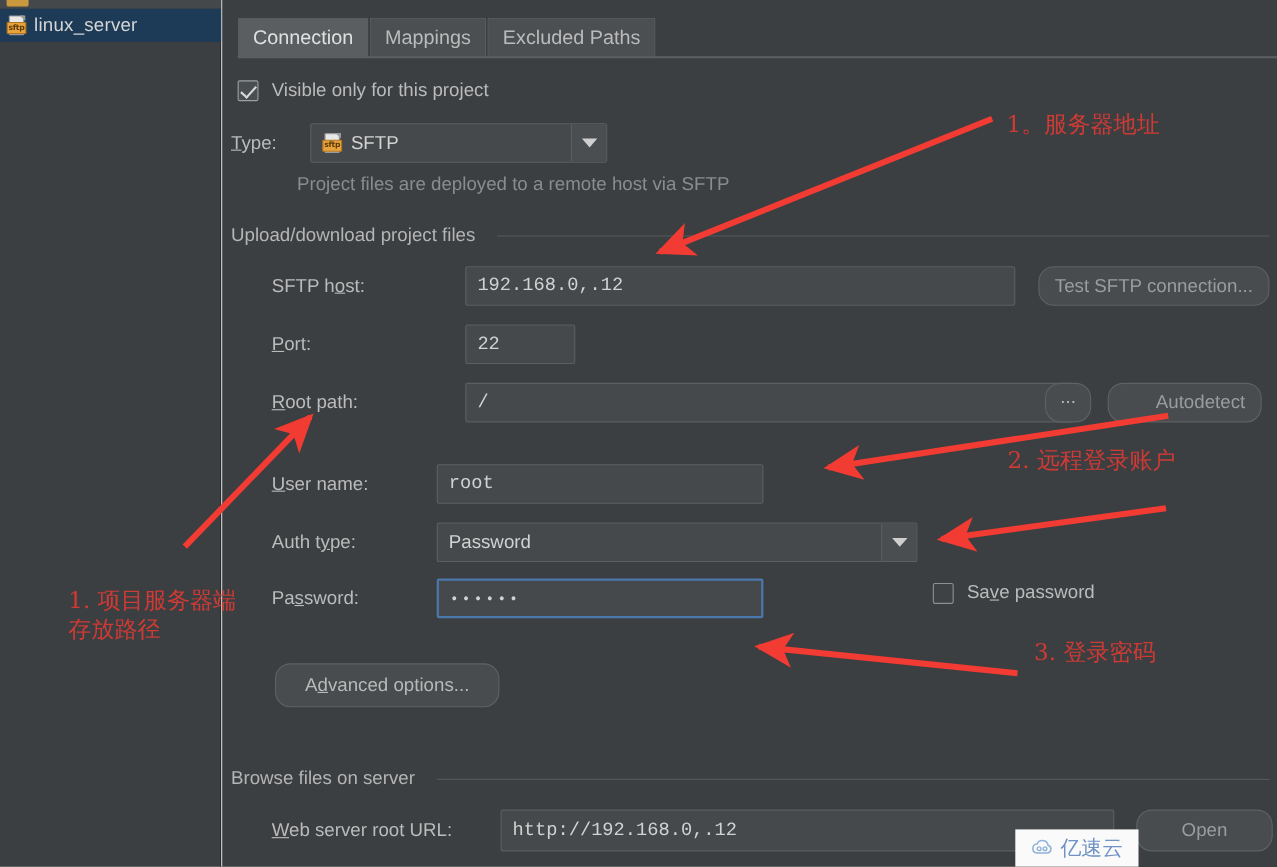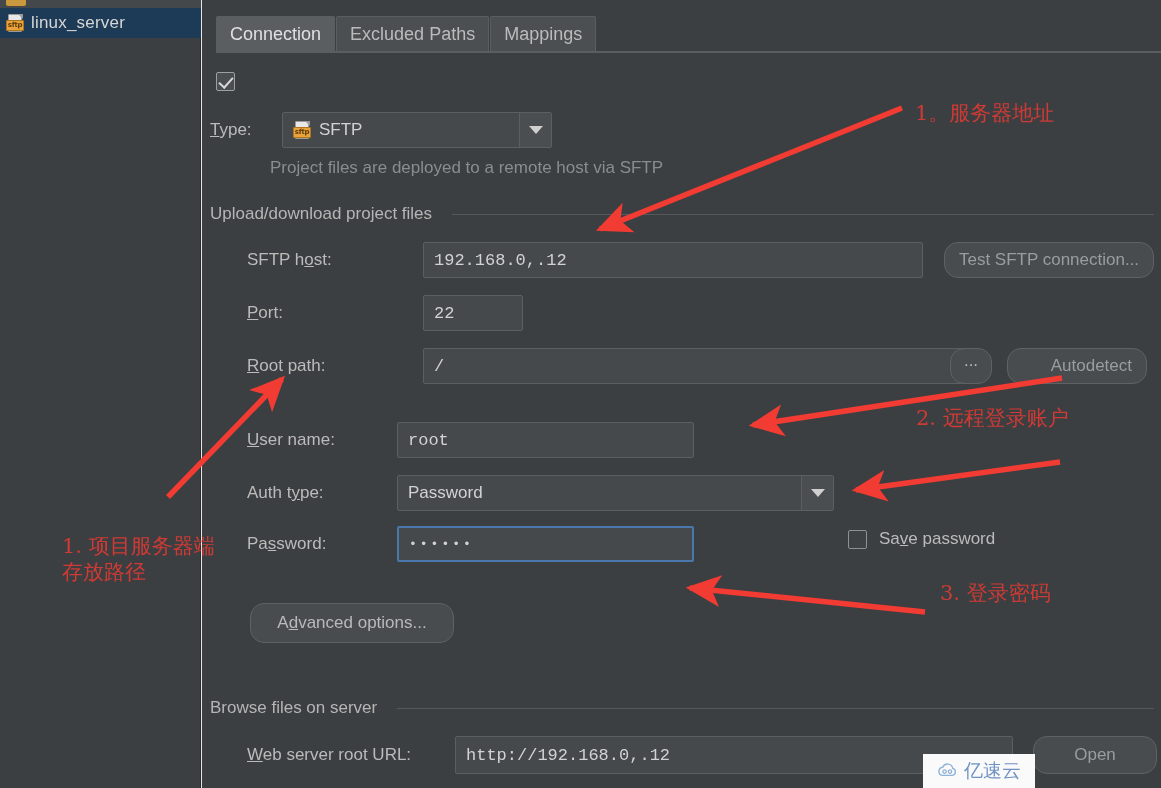--- a/index.html
+++ b/index.html
@@ -280,32 +280,33 @@
     </div>
   </div>
 
   <div class="panel">
 
     <div class="tabbar">
       <div class="tab active">
         <span>Connection</span>
       </div>
       <div class="tab">
+        <span>Mappings</span>
+      </div>
+      <div class="tab">
         <span>Excluded Paths</span>
-      </div>
-      <div class="tab">
-        <span>Mappings</span>
       </div>
     </div>
     <div class="tab-underline"></div>
 
     <div class="content">
 
       <div class="row" style="left:14px; top:16px; gap:12px;">
         <span class="cbox checked"></span>
+        <span class="lbl">Visible only for this project</span>
       </div>
 
       <div class="row" style="left:8px; top:56px;">
         <span class="lbl" style="width:72px;"><u>T</u>ype:</span>
         <span class="combo" style="width:270px;">
           <span class="val">
             <span class="sftp-icon">
               <span class="sheet"></span>
                 <span class="fold"></span>
                 <span class="band">sftp</span>

